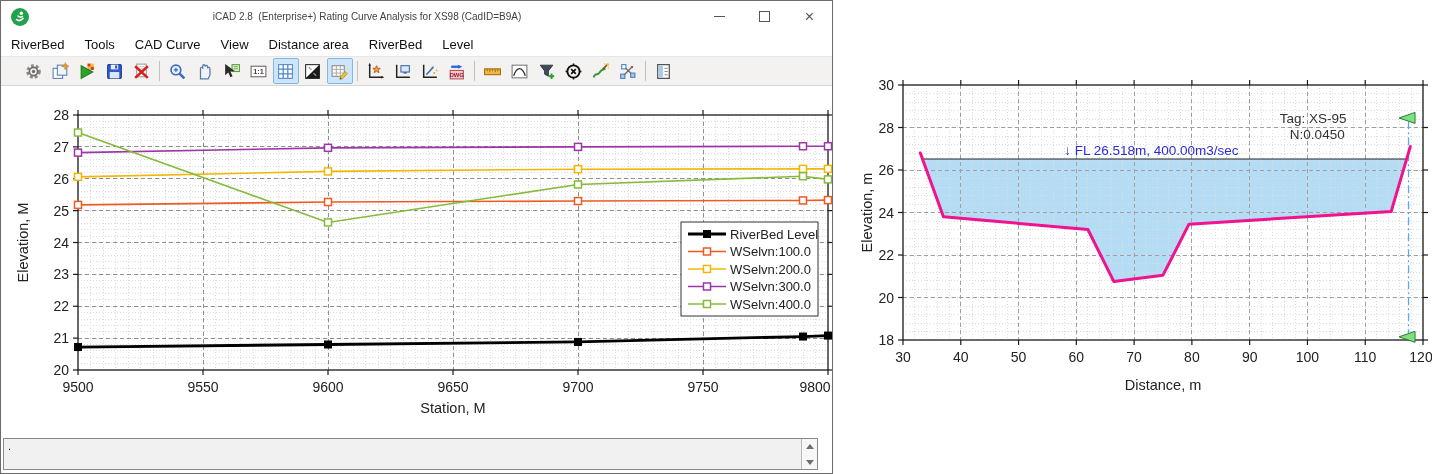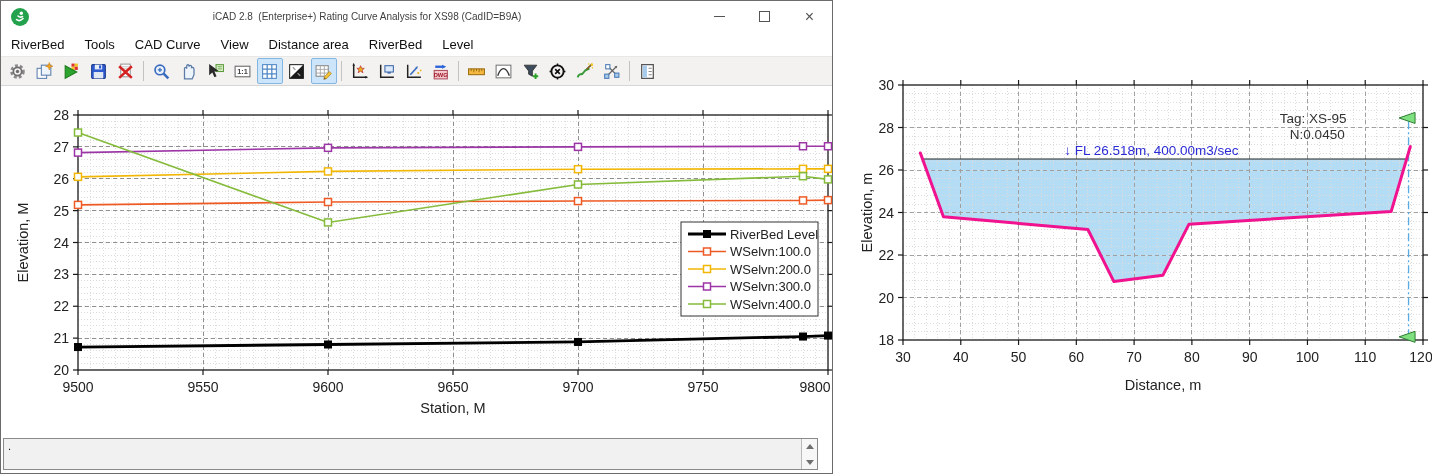--- a/index.html
+++ b/index.html
@@ -17,21 +17,21 @@
   .title { font-size:10px; color:#3f3f3f; flex:1; white-space:pre; overflow:hidden;text-align:center; }
   .winbtns { display:flex; height:100%; }
   .wbtn { width:45px; height:100%; display:flex; align-items:center; justify-content:center; color:#555; }
   .min-glyph { width:11px; height:0; border-top:1px solid #555; display:block; }
   .max-glyph { width:9px; height:9px; border:1px solid #555; display:block; }
   .close-glyph { font-size:16px; line-height:1; color:#555; }
   .menubar { flex:0 0 24px; display:flex; align-items:center; font-size:13px; color:#101010; background:#fff; }
   .menu-item { padding:3px 10px; cursor:default; }
   .toolbar {
     flex:0 0 28px; background:#f3f2f1; border-top:1px solid #e7e7e7; border-bottom:1px solid #d6d6d6;
-    display:flex; align-items:center; padding-left:3px;
+    display:flex; align-items:center; padding-left:19px;
   }
   .tbtn { width:24px; height:24px; display:flex; align-items:center; justify-content:center;
           border:1px solid transparent; border-radius:2px; margin:0 0.5px; }
   .tbtn.active { background:#cde5fa; border-color:#84b6e2; }
   .tsep { width:1px; height:20px; background:#c2c2c2; margin:0 4px; }
   .graphics { position:relative; flex:1; background:#fff; overflow:hidden; }
   #left-chart { position:absolute; left:0; top:0; }
   .statusbar { flex:0 0 37px; position:relative; background:#fff; }
   .status-box {
     position:absolute; left:2px; right:14px; top:2px; bottom:3px;

